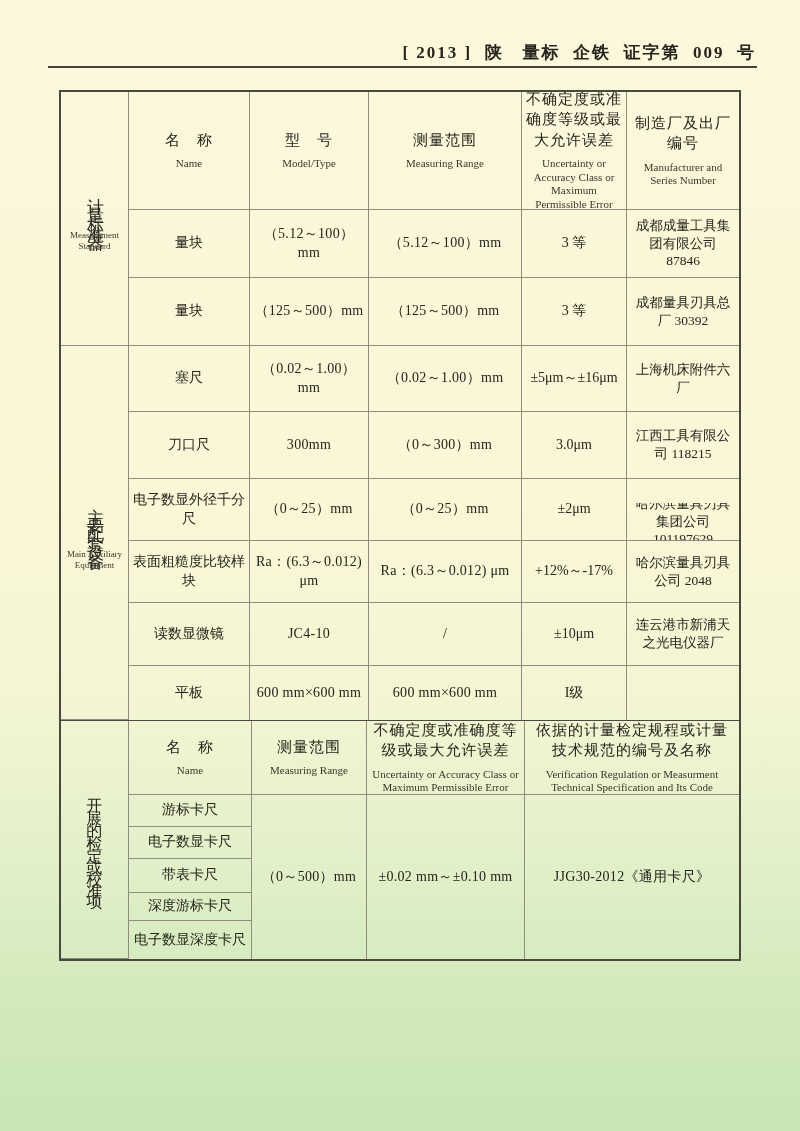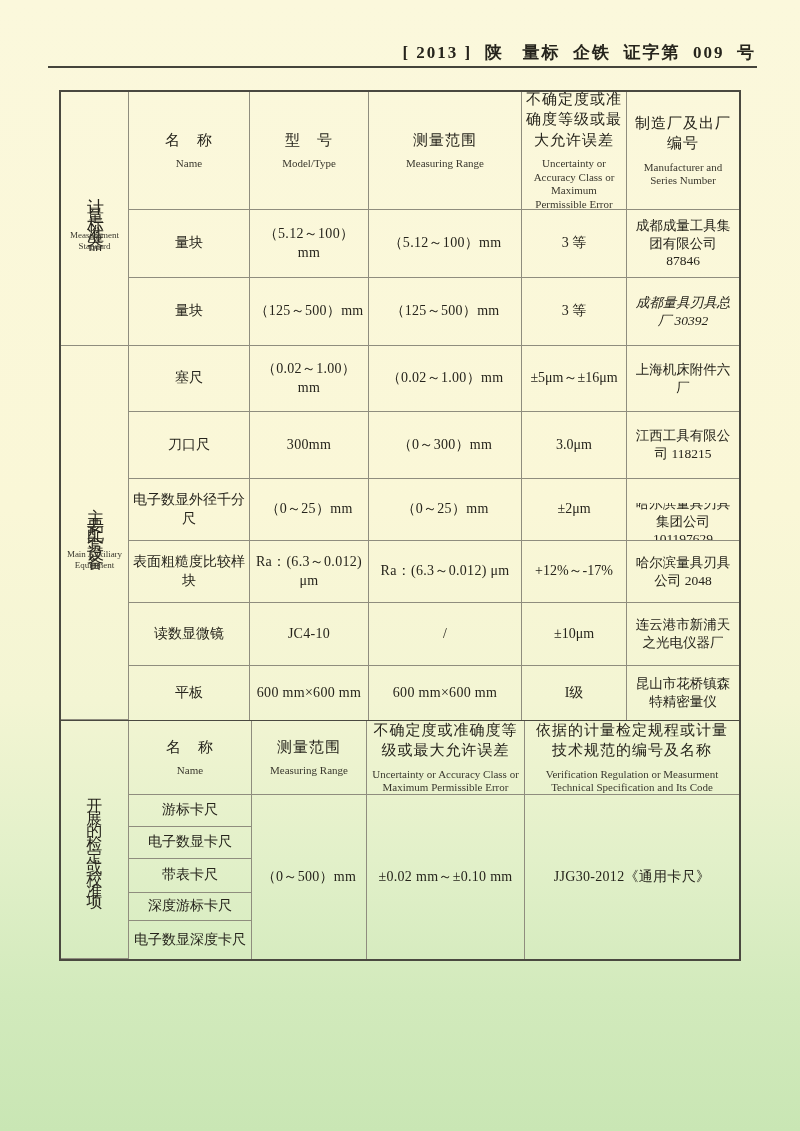--- a/index.html
+++ b/index.html
@@ -108,21 +108,21 @@
     <div class="c" style="grid-column:2;grid-row:2;">量块</div>
     <div class="c mono-ish" style="grid-column:3;grid-row:2;">（5.12～100）mm</div>
     <div class="c mono-ish" style="grid-column:4;grid-row:2;">（5.12～100）mm</div>
     <div class="c" style="grid-column:5;grid-row:2;">3 等</div>
     <div class="c small lastcol" style="grid-column:6;grid-row:2;">成都成量工具集团有限公司 87846</div>
 
     <div class="c" style="grid-column:2;grid-row:3;">量块</div>
     <div class="c mono-ish" style="grid-column:3;grid-row:3;">（125～500）mm</div>
     <div class="c mono-ish" style="grid-column:4;grid-row:3;">（125～500）mm</div>
     <div class="c" style="grid-column:5;grid-row:3;">3 等</div>
-    <div class="c small lastcol" style="grid-column:6;grid-row:3;font-style:italic;">成都量具刃具总厂 30392</div>
+    <div class="c small lastcol" style="grid-column:6;grid-row:3;">成都量具刃具总厂 30392</div>
 
     <div class="c" style="grid-column:2;grid-row:4;">塞尺</div>
     <div class="c mono-ish" style="grid-column:3;grid-row:4;">（0.02～1.00）mm</div>
     <div class="c mono-ish" style="grid-column:4;grid-row:4;">（0.02～1.00）mm</div>
     <div class="c" style="grid-column:5;grid-row:4;">±5μm～±16μm</div>
     <div class="c small lastcol" style="grid-column:6;grid-row:4;">上海机床附件六厂</div>
 
     <div class="c" style="grid-column:2;grid-row:5;">刀口尺</div>
     <div class="c mono-ish" style="grid-column:3;grid-row:5;">300mm</div>
     <div class="c mono-ish" style="grid-column:4;grid-row:5;">（0～300）mm</div>
@@ -144,21 +144,20 @@
     <div class="c" style="grid-column:2;grid-row:8;">读数显微镜</div>
     <div class="c mono-ish" style="grid-column:3;grid-row:8;">JC4-10</div>
     <div class="c mono-ish" style="grid-column:4;grid-row:8;">/</div>
     <div class="c" style="grid-column:5;grid-row:8;">±10μm</div>
     <div class="c small lastcol" style="grid-column:6;grid-row:8;">连云港市新浦天之光电仪器厂</div>
 
     <div class="c lastrow" style="grid-column:2;grid-row:9;">平板</div>
     <div class="c mono-ish lastrow" style="grid-column:3;grid-row:9;">600 mm×600 mm</div>
     <div class="c mono-ish lastrow" style="grid-column:4;grid-row:9;">600 mm×600 mm</div>
     <div class="c lastrow" style="grid-column:5;grid-row:9;">I级</div>
-    <div class="c small lastcol lastrow" style="grid-column:6;grid-row:9;">昆山市花桥镇森特精密量仪</div>
   </div>
 
   <div class="grid grid-bottom">
 
     <div class="c vside vside-tall" style="grid-column:1;grid-row:1/7;">
       <span class="vtxt">开展的检定或校准项</span>
     </div>
 
     <div class="c" style="grid-column:2;grid-row:1;">
       <span class="hd-zh">名　称</span>

